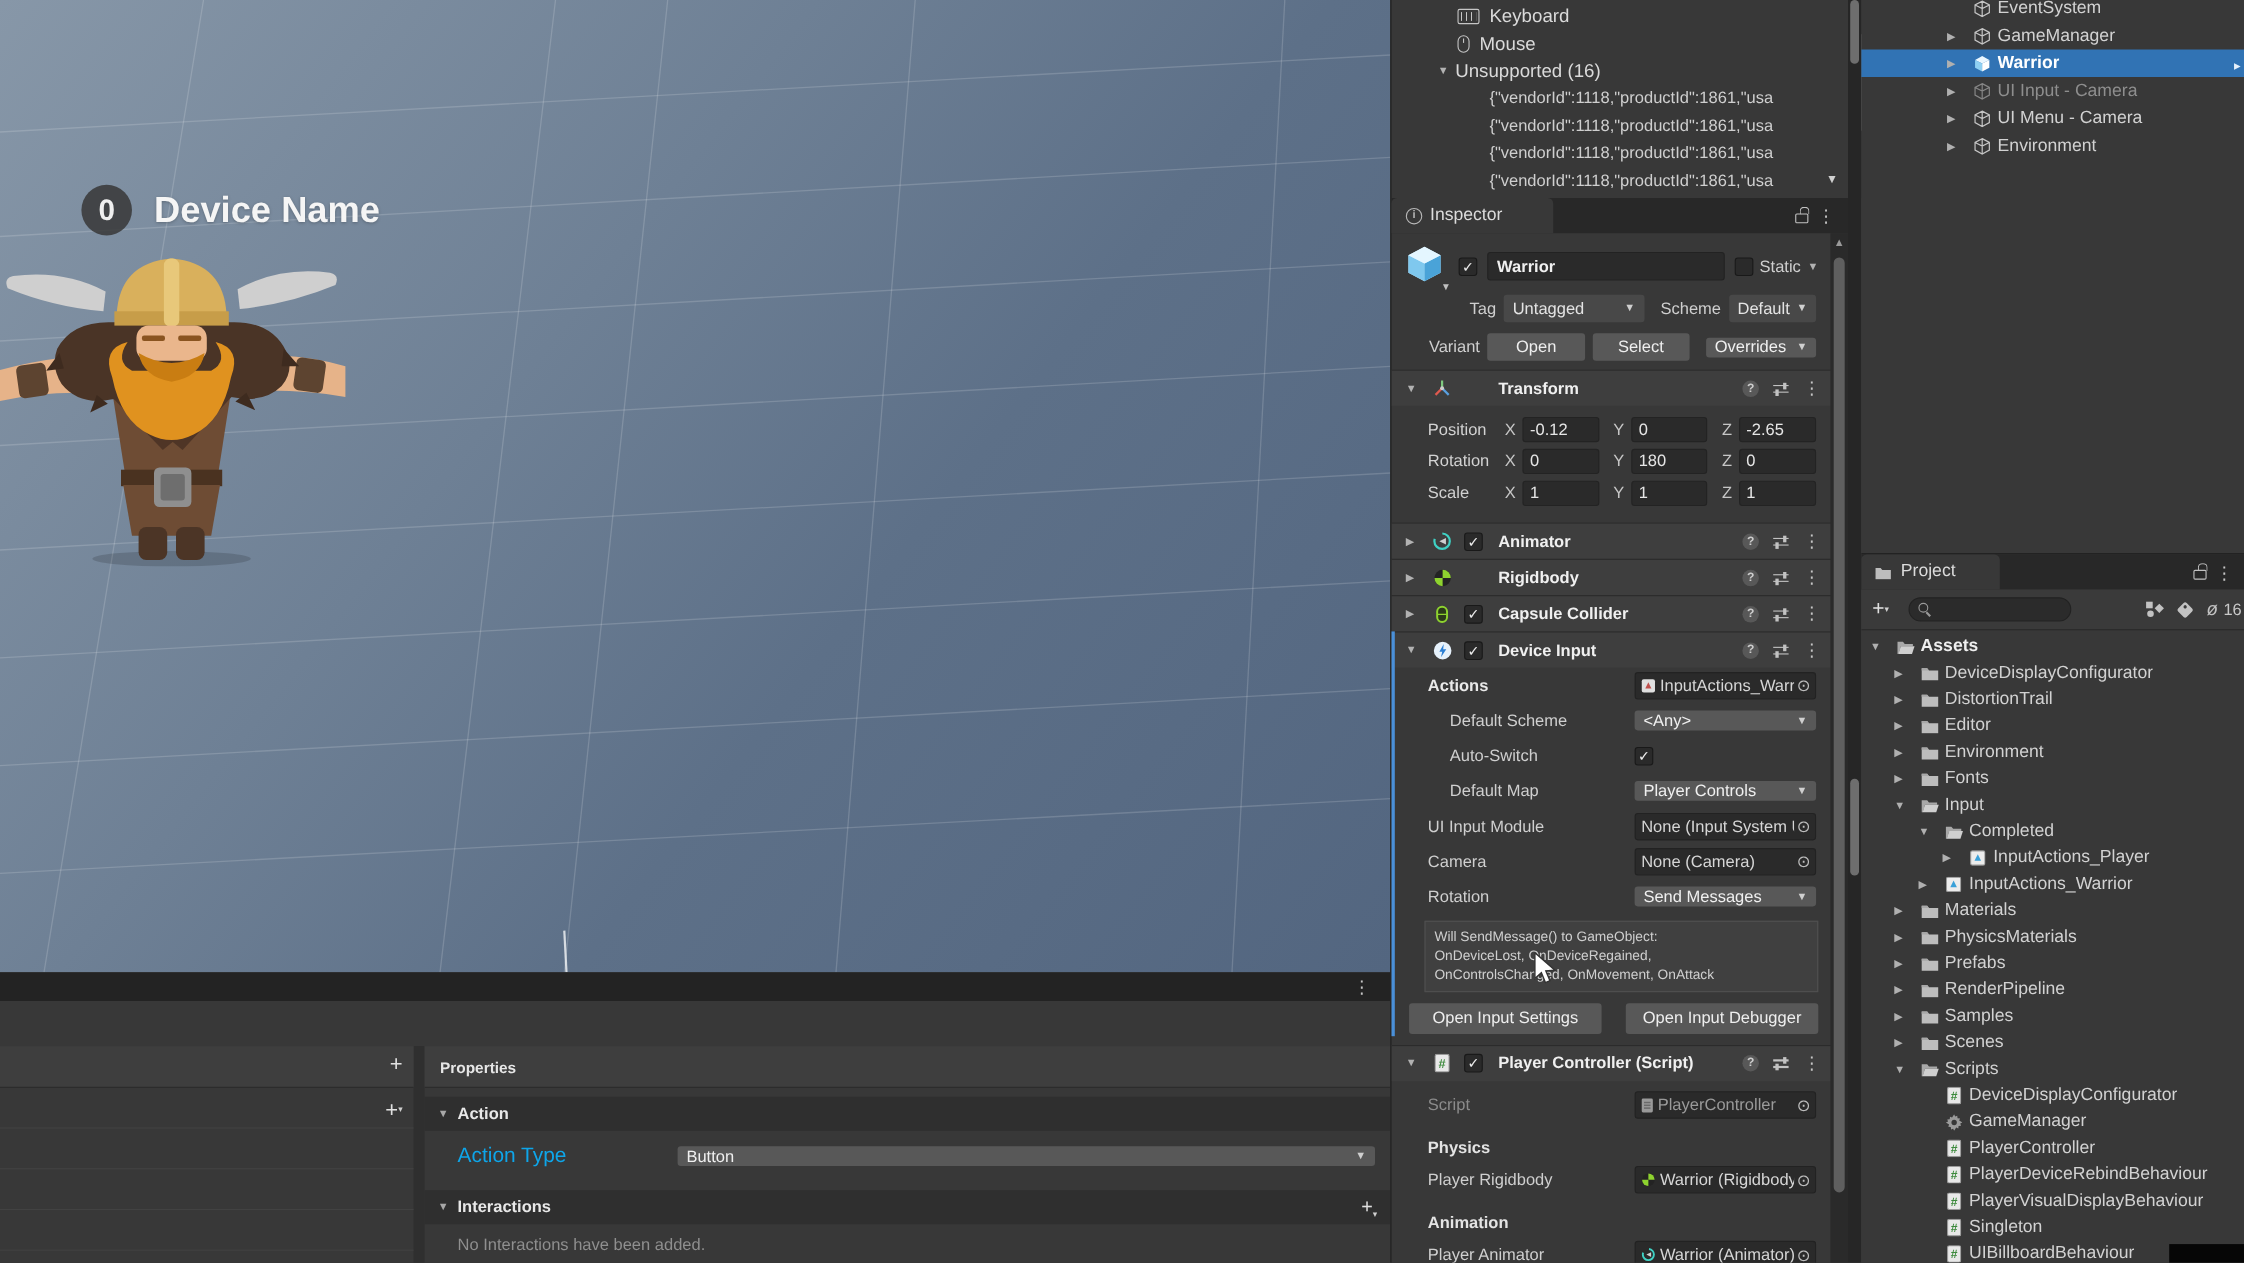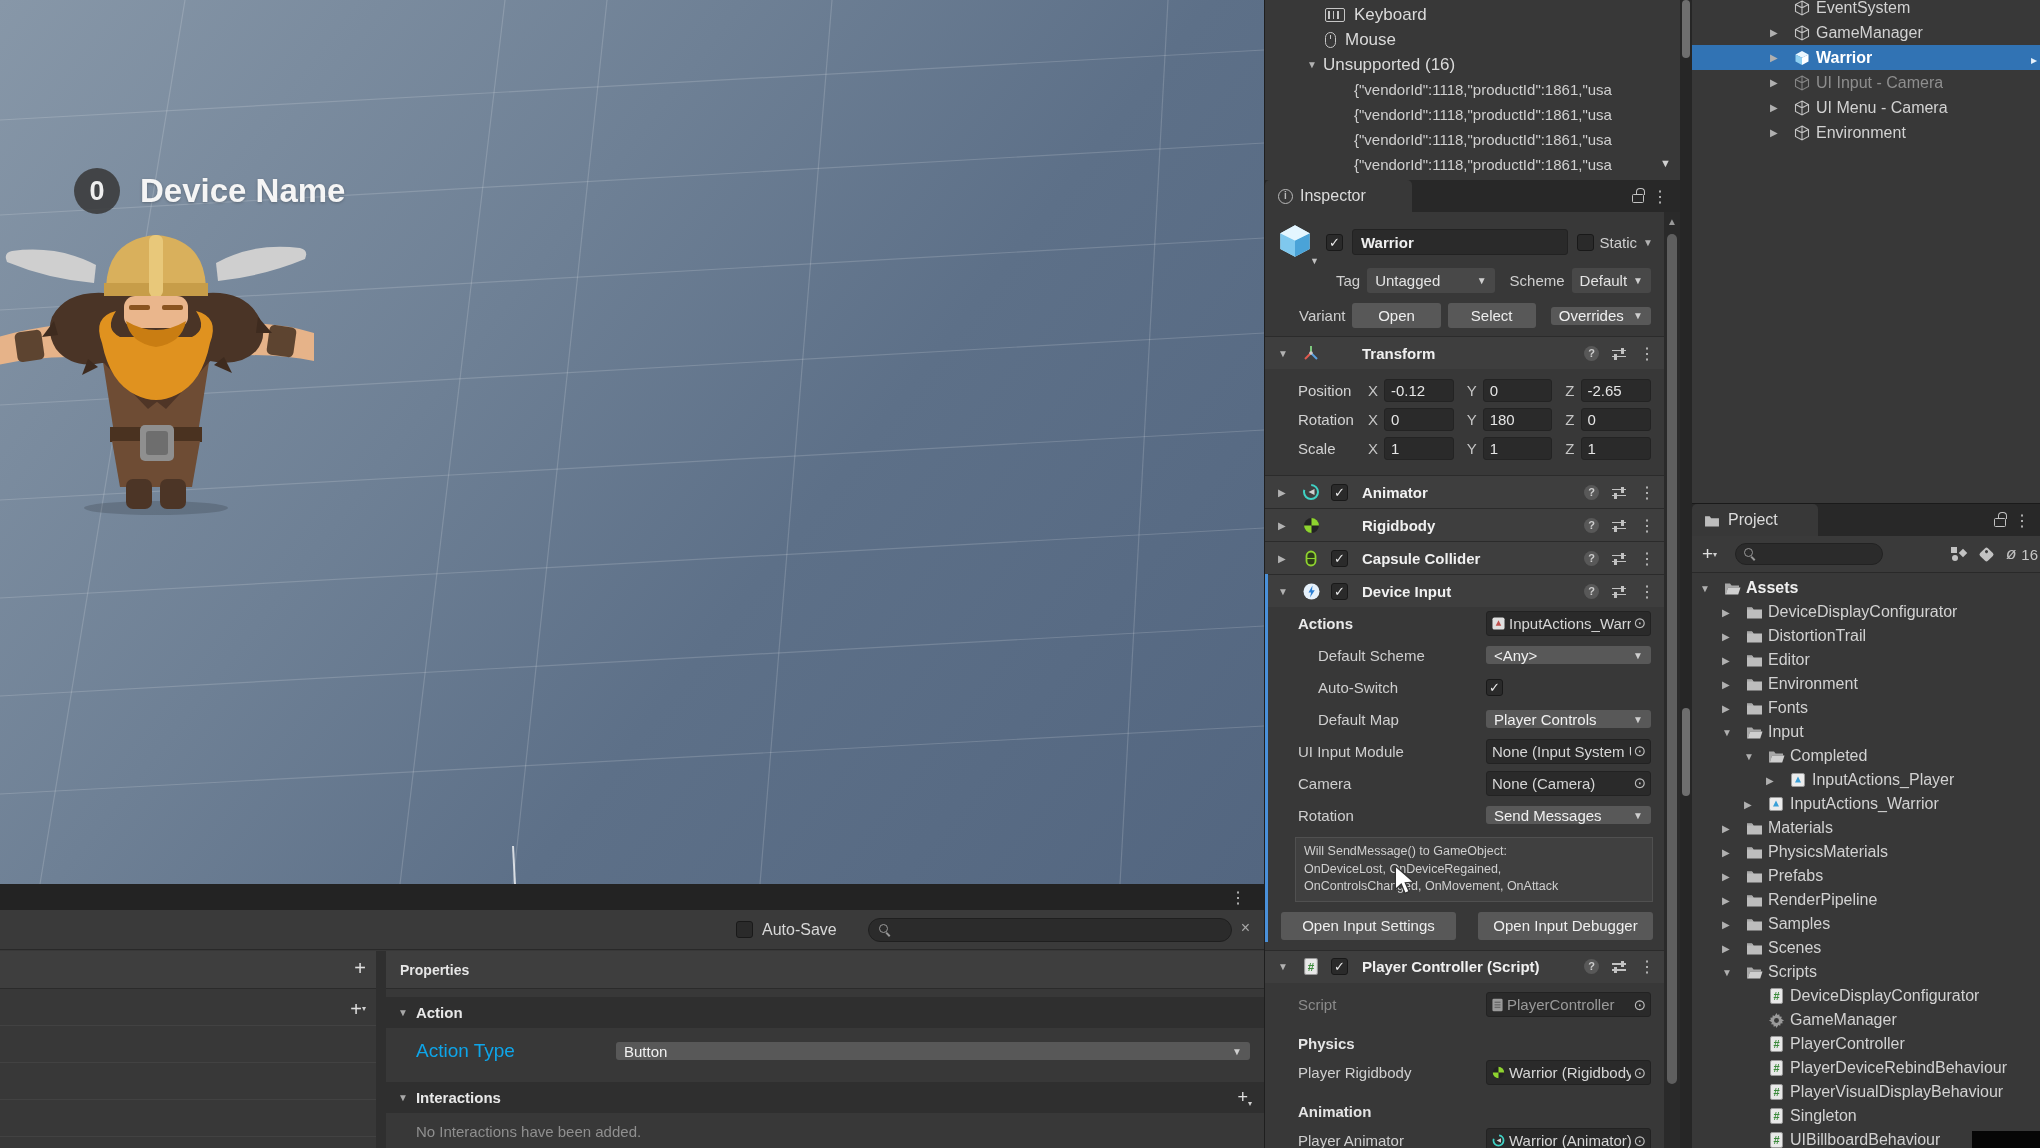--- a/index.html
+++ b/index.html
@@ -272,28 +272,20 @@
     </svg>
 
     <div class="badge">0</div>
     <div class="device-label">Device Name</div>
   </div>
 
   <div class="bottom-panel">
     <div class="bp-strip">
       <span class="kebab">⋮</span>
     </div>
-    <div class="bp-toolbar">
-      <span class="chk"></span>
-      <span class="autosave-label">Auto-Save</span>
-      <div class="bp-search">
-        <span class="ic-search"></span>
-      </div>
-      <span class="bp-close">×</span>
-    </div>
     <div class="bp-content">
       <div class="bp-left">
         <div class="bp-left-header"></div>
         <div class="bp-row"></div>
         <div class="bp-row"></div>
         <div class="bp-row"></div>
         <div class="bp-row"></div>
         <span class="addbtn">+</span>
         <span class="addbtn2">+<span class="dd">▾</span></span>
       </div>

